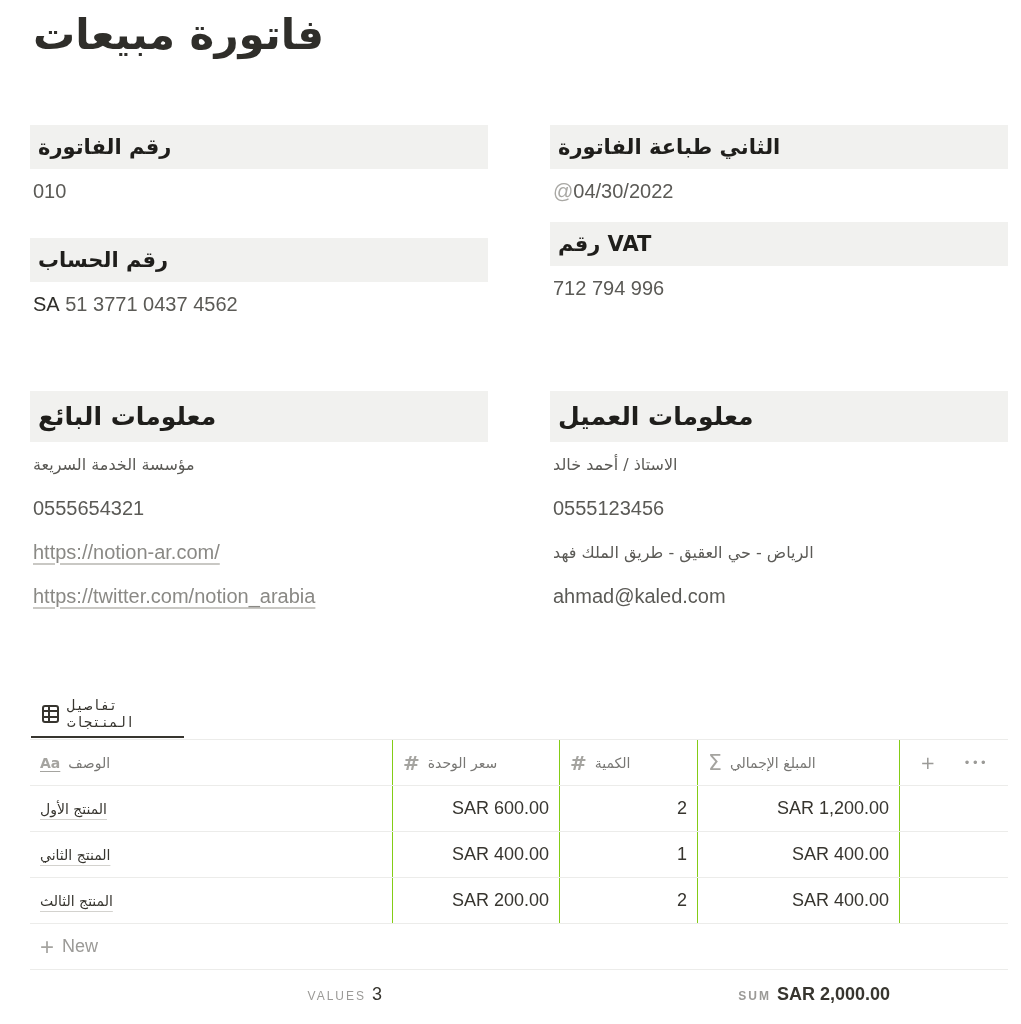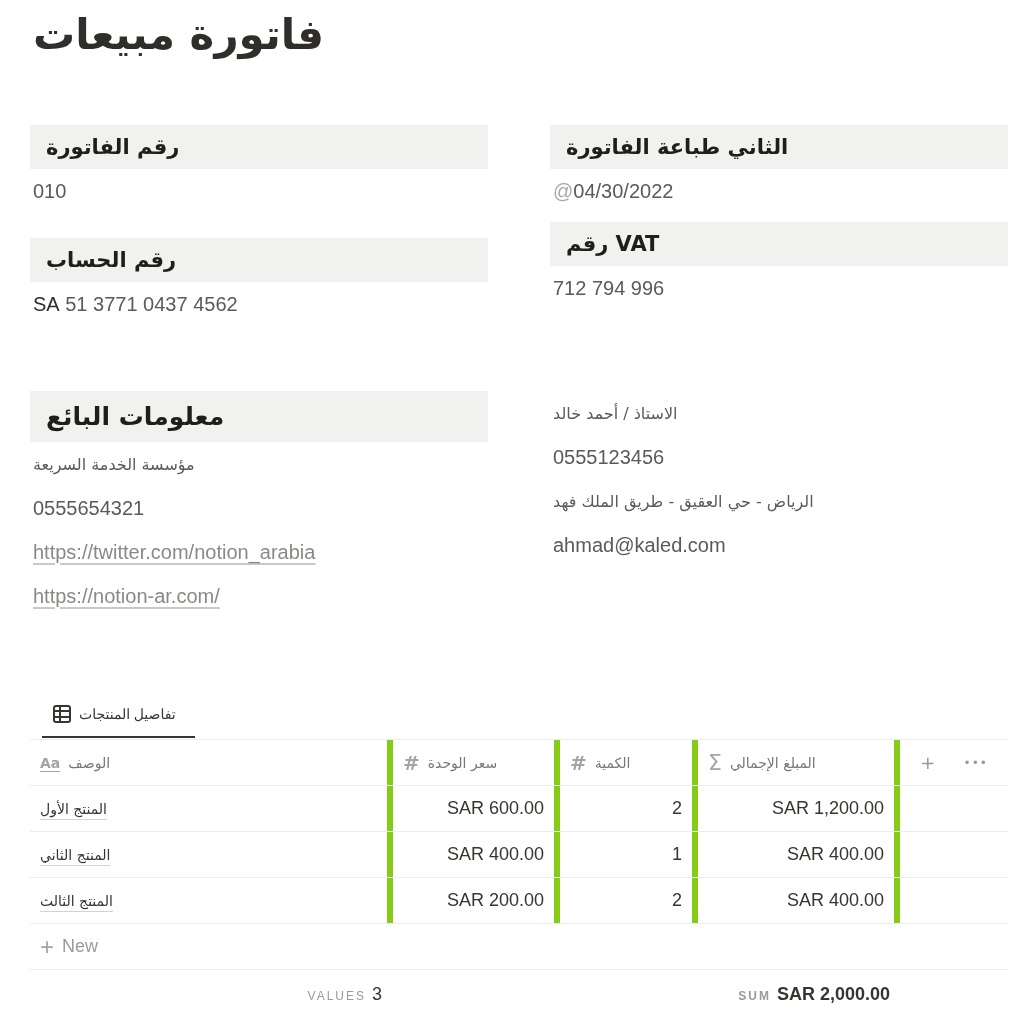--- a/index.html
+++ b/index.html
@@ -5,38 +5,38 @@
   * { box-sizing: border-box; margin: 0; padding: 0; }
   html, body { width: 1021px; height: 1024px; background: #ffffff; overflow: hidden; }
   body { font-family: "Liberation Sans", "DejaVu Sans", sans-serif; color: #37352f; position: relative; }
 
   .title { position: absolute; left: 33px; top: 10px; font-size: 42px; font-weight: bold; color: #2f2e2a; font-family: "DejaVu Sans", sans-serif; letter-spacing: 0; }
 
   .col { position: absolute; width: 458px; }
   .col-left { left: 30px; }
   .col-right { left: 550px; }
 
-  .prop-head { background: #f1f1ef; height: 44px; display: flex; align-items: center; padding-left: 16px; font-weight: bold; font-size: 21px; color: #1f1e1b; font-family: "DejaVu Sans", sans-serif; }
+  .prop-head { background: #f1f1ef; height: 44px; display: flex; align-items: center; padding-left: 8px; font-weight: bold; font-size: 21px; color: #1f1e1b; font-family: "DejaVu Sans", sans-serif; }
   .prop-head.big { height: 51px; font-size: 25px; }
   .prop-val { font-size: 20px; color: #5b5a56; padding-left: 3px; height: 44px; display: flex; align-items: center; }
   .prop-val.ar { font-size: 16px; font-family: "DejaVu Sans", sans-serif; }
   .prop-val .dark { color: #2f2e2a; }
   .prop-val .muted { color: #a9a8a4; }
   .link { color: #8a8985; text-decoration: underline; text-decoration-color: #c9c8c4; text-underline-offset: 4px; }
 
   
   .tab-bar { position: absolute; left: 30px; top: 692px; width: 978px; height: 48px; border-bottom: 1px solid #ececea; }
-  .tab { position: absolute; left: 12px; top: 0; width: 153px; height: 46px; display: flex; align-items: center; padding-left: 11px; gap: 8px; border-bottom: 2px solid #37352f; font-size: 14px; font-family: Liberation Serif, serif; color: #37352f; }
+  .tab { position: absolute; left: 1px; top: 0; width: 153px; height: 46px; display: flex; align-items: center; padding-left: 11px; gap: 8px; border-bottom: 2px solid #37352f; font-size: 14px; font-family: Liberation Mono, monospace; color: #37352f; }
   .tab-icon { width: 18px; height: 18px; border: 2px solid #37352f; border-radius: 3px; position: relative; }
   .tab-icon::before { content: ""; position: absolute; left: 0; right: 0; top: 3px; height: 4px; border-top: 2px solid #37352f; border-bottom: 2px solid #37352f; }
   .tab-icon::after { content: ""; position: absolute; top: 0; bottom: 0; left: 4px; border-left: 2px solid #37352f; }
 
   .grid { position: absolute; left: 30px; top: 740px; width: 978px; }
   .row { display: flex; height: 46px; border-bottom: 1px solid #ececea; }
-  .cell { border-right: 6px solid #84cc16; display: flex; align-items: center; padding: 0 10px; font-size: 18px; color: #37352f; }
+  .cell { border-right: 1px solid #84cc16; display: flex; align-items: center; padding: 0 10px; font-size: 18px; color: #37352f; }
   .cell:last-child { border-right: none; }
   .c1 { width: 363px; }
   .c2 { width: 167px; justify-content: flex-end; }
   .c3 { width: 138px; justify-content: flex-end; }
   .c4 { width: 202px; justify-content: flex-end; }
   .c5 { width: 108px; }
   .head .cell { font-size: 14px; color: #787774; font-family: "DejaVu Sans", sans-serif; justify-content: flex-start; gap: 8px; }
   .head .c5 { justify-content: space-around; font-size: 18px; color: #9b9a97; }
   .ico { color: #a5a4a0; font-family: "DejaVu Sans", sans-serif; font-weight: bold; }
   .ico-aa { font-size: 14px; text-decoration: underline; text-underline-offset: 3px; }
@@ -81,28 +81,29 @@
 <div class="col col-right" style="top:222px">
   <div class="prop-head">رقم VAT</div>
   <div class="prop-val">712 794 996</div>
 </div>
 
 <div class="col col-left" style="top:391px">
   <div class="prop-head big">معلومات البائع</div>
   <div class="prop-val ar">مؤسسة الخدمة السريعة</div>
   <div class="prop-val">0555654321</div>
   <div class="prop-val">
-      <a class="link">https://twitter.com/notion_arabia</a>
+      <a class="link">https://notion-ar.com/</a>
     </div>
   <div class="prop-val">
-      <a class="link">https://notion-ar.com/</a>
+      <a class="link">https://twitter.com/notion_arabia</a>
     </div>
 </div>
 
 <div class="col col-right" style="top:391px">
+  <div class="prop-head big">معلومات العميل</div>
   <div class="prop-val ar">الاستاذ / أحمد خالد</div>
   <div class="prop-val">0555123456</div>
   <div class="prop-val ar">الرياض - حي العقيق - طريق الملك فهد</div>
   <div class="prop-val">ahmad@kaled.com</div>
 </div>
 
 <div class="tab-bar">
   <div class="tab">
     <span class="tab-icon"></span>
     <span>تفاصيل المنتجات</span>

